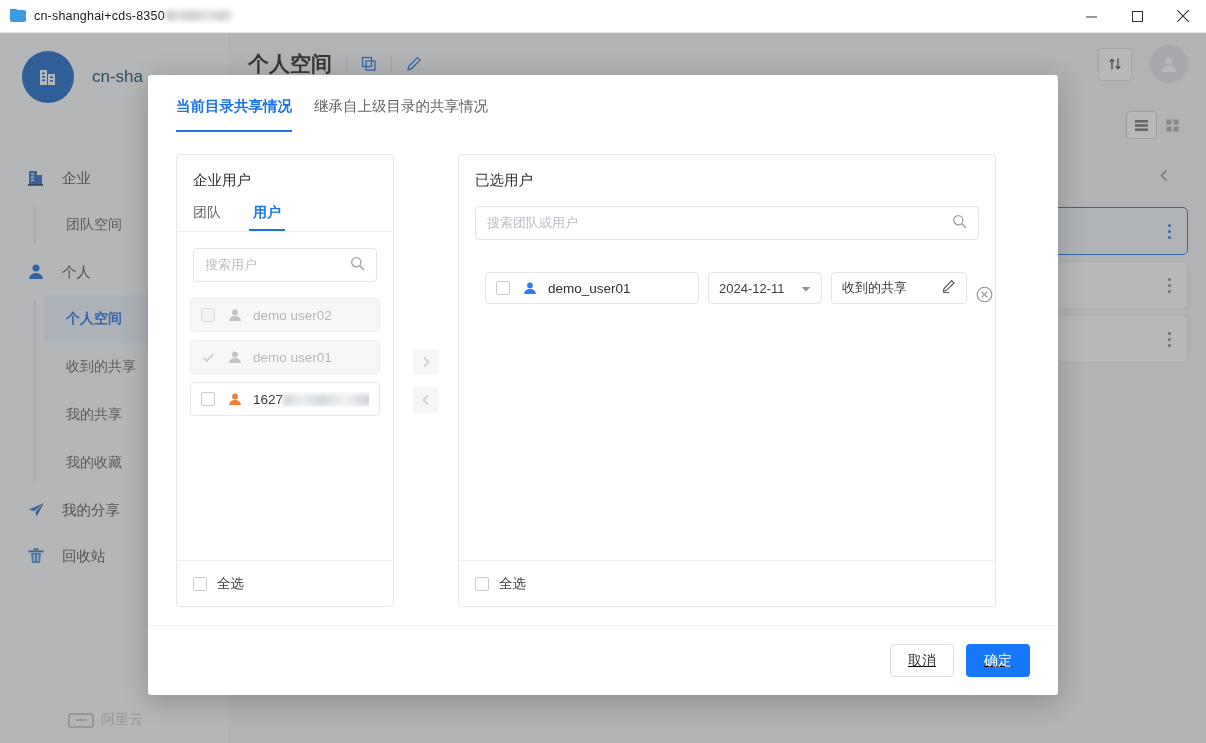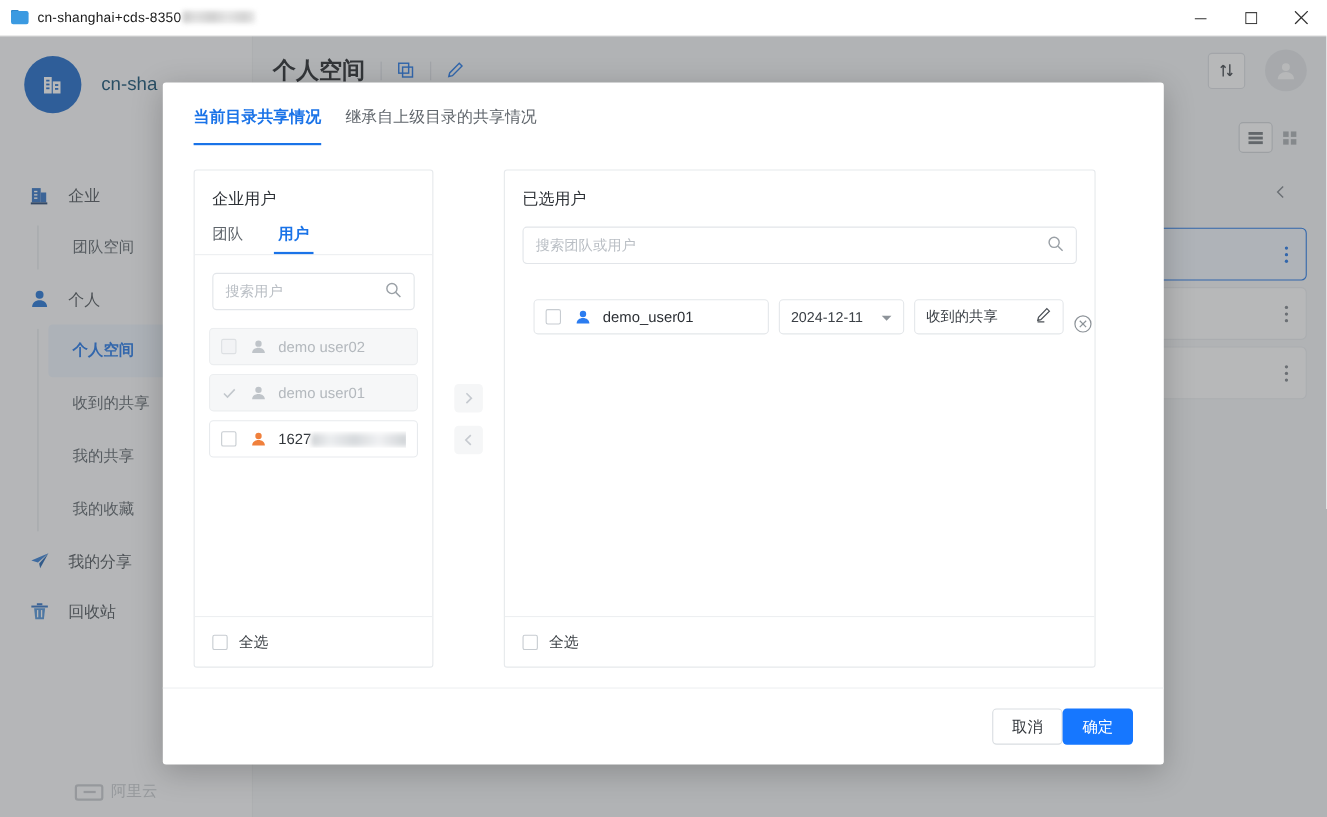--- a/index.html
+++ b/index.html
@@ -217,21 +217,21 @@
   .sel-date .cv { margin-left: auto; color: #8d9399; }
   .sel-perm {
     flex: 0 0 136px; height: 32px; border: 1px solid #e4e7ea; border-radius: 4px;
     display: flex; align-items: center; padding: 0 10px; font-size: 13px; color: #3b4046;
   }
   .sel-perm .pen { margin-left: auto; color: #4a4f55; }
   .sel-del { width: 20px; height: 20px; display: flex; align-items: center; justify-content: center; color: #8c9298; }
 
   .modal-foot {
     height: 70px; display: flex; align-items: center; justify-content: flex-end;
-    padding: 0 28px; border-top: 1px solid #eef0f2;
+    gap: 12px; padding: 0 28px; border-top: 1px solid #eef0f2; text-decoration: underline;
   }
   .btn {
     height: 33px; min-width: 64px; border-radius: 4px; font-size: 14px;
     display: flex; align-items: center; justify-content: center; padding: 0 16px;
   }
   .btn.ghost { border: 1px solid #d9dde1; background: #fff; color: #32363b; }
   .btn.primary { background: #1677ff; color: #fff; }
 </style>
 </head>
 <body>

